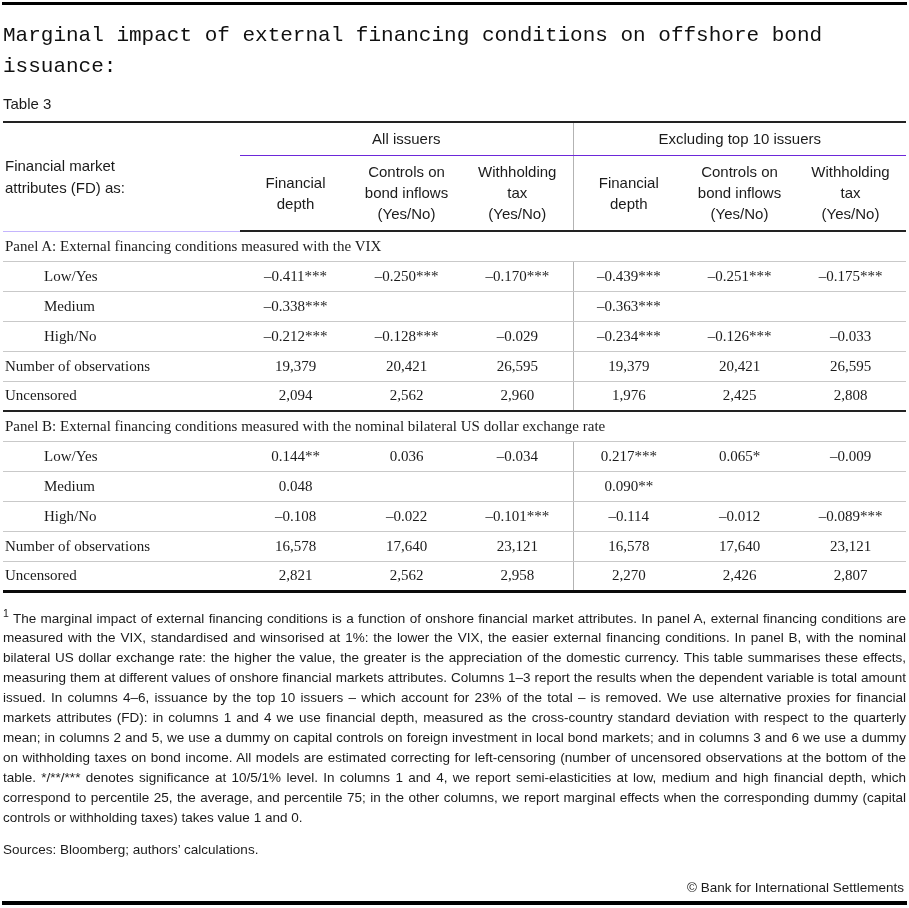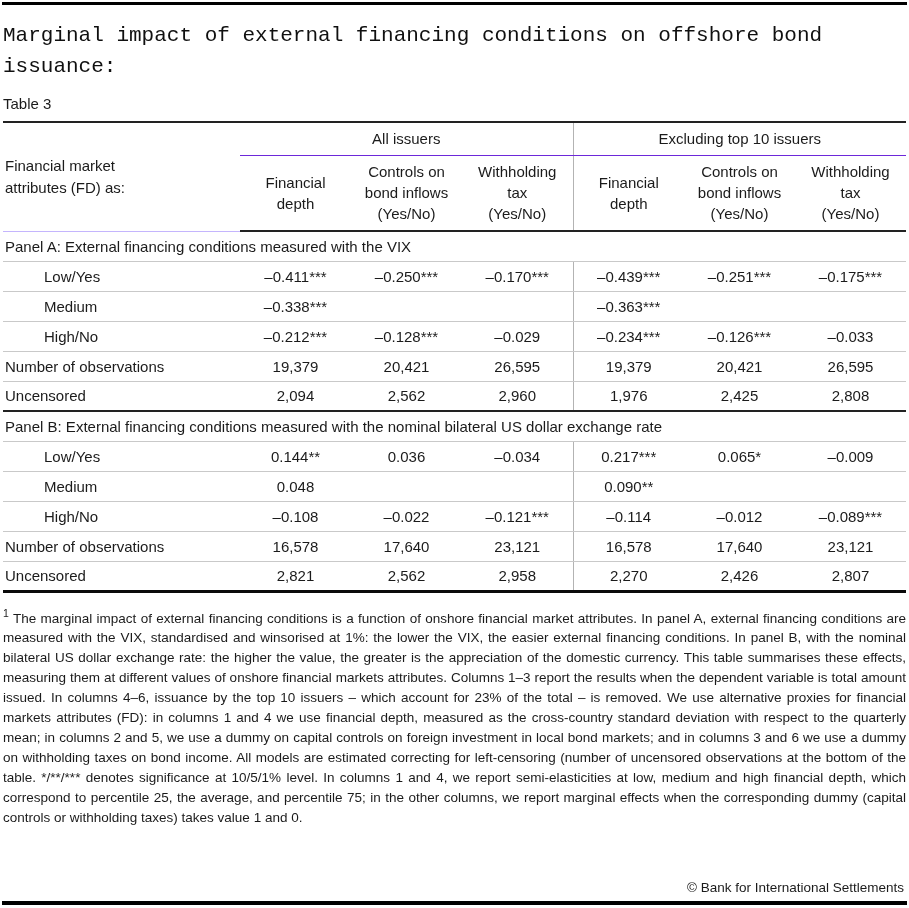--- a/index.html
+++ b/index.html
@@ -35,21 +35,21 @@
   th.colhead {
     height: 76px; text-align: center; font-size: 15px; line-height: 21px;
     vertical-align: middle; white-space: pre-line; border-bottom: 2px solid #222;
   }
   .div-l { border-left: 1px solid #b3b3b3; }
 
   td.panel-title { height: 30px; font-size: 15px; vertical-align: middle; padding-left: 2px; }
   td.rlabel { font-size: 15px; padding-left: 2px; vertical-align: middle; }
   td.rlabel.indent { padding-left: 41px; }
   td.val { text-align: center; font-size: 15px; vertical-align: middle; }
-  tr.r { height: 30px; }
+  tr.r { height: 30px; font-family: Liberation Serif, serif; }
   tr.sep  > td { border-bottom: 1px solid #c9c9c9; }
   tr.dark > td { border-bottom: 2px solid #222; }
   tr.end  > td { border-bottom: 3px solid #0a0a0a; }
 
   .footnote { margin-top: 10px; font-size: 13.5px; line-height: 20px; text-align: justify; }
   .footnote sup { font-size: 10.5px; }
   .sources { margin-top: 14px; font-size: 13.5px; }
   .copyright { position: absolute; right: 5px; bottom: 13px; font-size: 13.5px; }
 </style>
 </head>
@@ -170,21 +170,21 @@
         <td class="val"></td>
         <td class="val"></td>
         <td class="val div-l">0.090**</td>
         <td class="val"></td>
         <td class="val"></td>
       </tr>
       <tr class="r sep">
         <td class="rlabel indent">High/No</td>
         <td class="val">–0.108</td>
         <td class="val">–0.022</td>
-        <td class="val">–0.121***</td>
+        <td class="val">–0.101***</td>
         <td class="val div-l">–0.114</td>
         <td class="val">–0.012</td>
         <td class="val">–0.089***</td>
       </tr>
       <tr class="r sep">
         <td class="rlabel">Number of observations</td>
         <td class="val">16,578</td>
         <td class="val">17,640</td>
         <td class="val">23,121</td>
         <td class="val div-l">16,578</td>
@@ -198,17 +198,18 @@
         <td class="val">2,958</td>
         <td class="val div-l">2,270</td>
         <td class="val">2,426</td>
         <td class="val">2,807</td>
       </tr>
     </tbody>
   </table>
 
   <p class="footnote"><sup>1</sup><span>  The marginal impact of external financing conditions is a function of onshore financial market attributes. In panel A, external financing conditions are measured with the VIX, standardised and winsorised at 1%: the lower the VIX, the easier external financing conditions. In panel B, with the nominal bilateral US dollar exchange rate: the higher the value, the greater is the appreciation of the domestic currency. This table summarises these effects, measuring them at different values of onshore financial markets attributes. Columns 1–3 report the results when the dependent variable is total amount issued. In columns 4–6, issuance by the top 10 issuers – which account for 23% of the total – is removed. We use alternative proxies for financial markets attributes (FD): in columns 1 and 4 we use financial depth, measured as the cross-country standard deviation with respect to the quarterly mean; in columns 2 and 5, we use a dummy on capital controls on foreign investment in local bond markets; and in columns 3 and 6 we use a dummy on withholding taxes on bond income. All models are estimated correcting for left-censoring (number of uncensored observations at the bottom of the table. */**/*** denotes significance at 10/5/1% level. In columns 1 and 4, we report semi-elasticities at low, medium and high financial depth, which correspond to percentile 25, the average, and percentile 75; in the other columns, we report marginal effects when the corresponding dummy (capital controls or withholding taxes) takes value 1 and 0.</span></p>
 
+  <p class="sources">Sources: Bloomberg; authors’ calculations.</p>
 
 </div>
 
 <div class="copyright">© Bank for International Settlements</div>
 <div class="bottom-bar"></div>
 
 </body></html>

